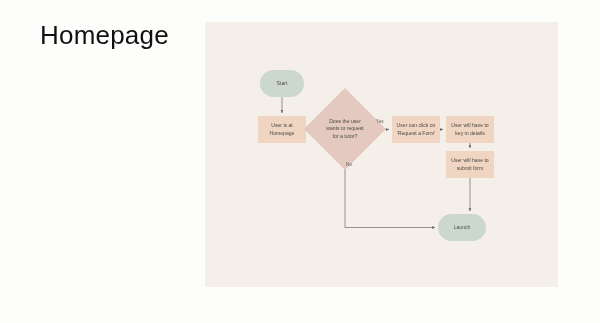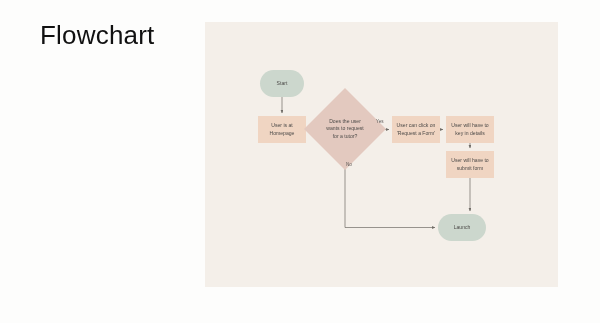--- a/index.html
+++ b/index.html
@@ -107,21 +107,21 @@
     font-size: 4.6px;
     color: #5a5754;
     white-space: nowrap;
   }
   #label-yes { left: 171px; top: 97px; }
   #label-no  { left: 141px; top: 140px; }
 </style>
 </head>
 <body>
 
-<div id="page-title">Flowchart</div>
+<div id="page-title">Homepage</div>
 
 <div id="flow-canvas">
 
   <svg id="flow-svg" viewBox="0 0 353 265" xmlns="http://www.w3.org/2000/svg">
     <defs>
       <marker id="arrowhead" markerWidth="5" markerHeight="5" refX="4.2" refY="2" orient="auto" markerUnits="strokeWidth">
         <path d="M0,0 L4.4,2 L0,4 z" fill="#6f6b66"></path>
       </marker>
     </defs>
     <g stroke="#6f6b66" stroke-width="0.7" fill="none" marker-end="url(#arrowhead)">

